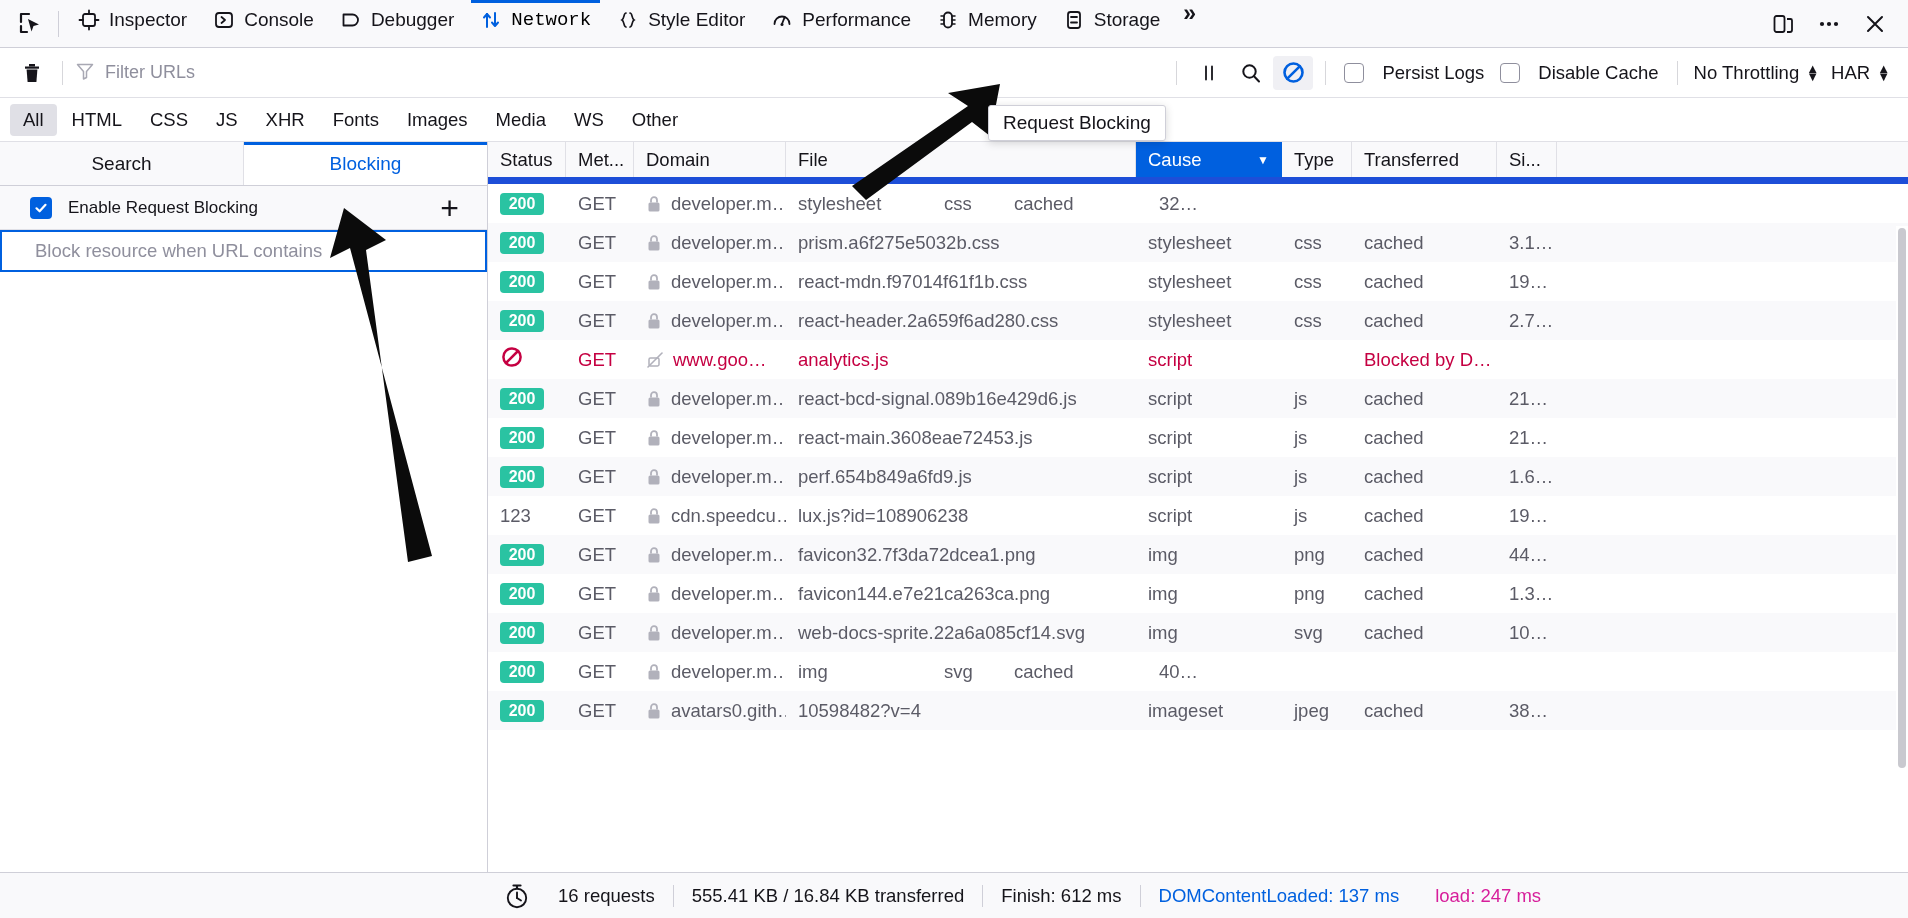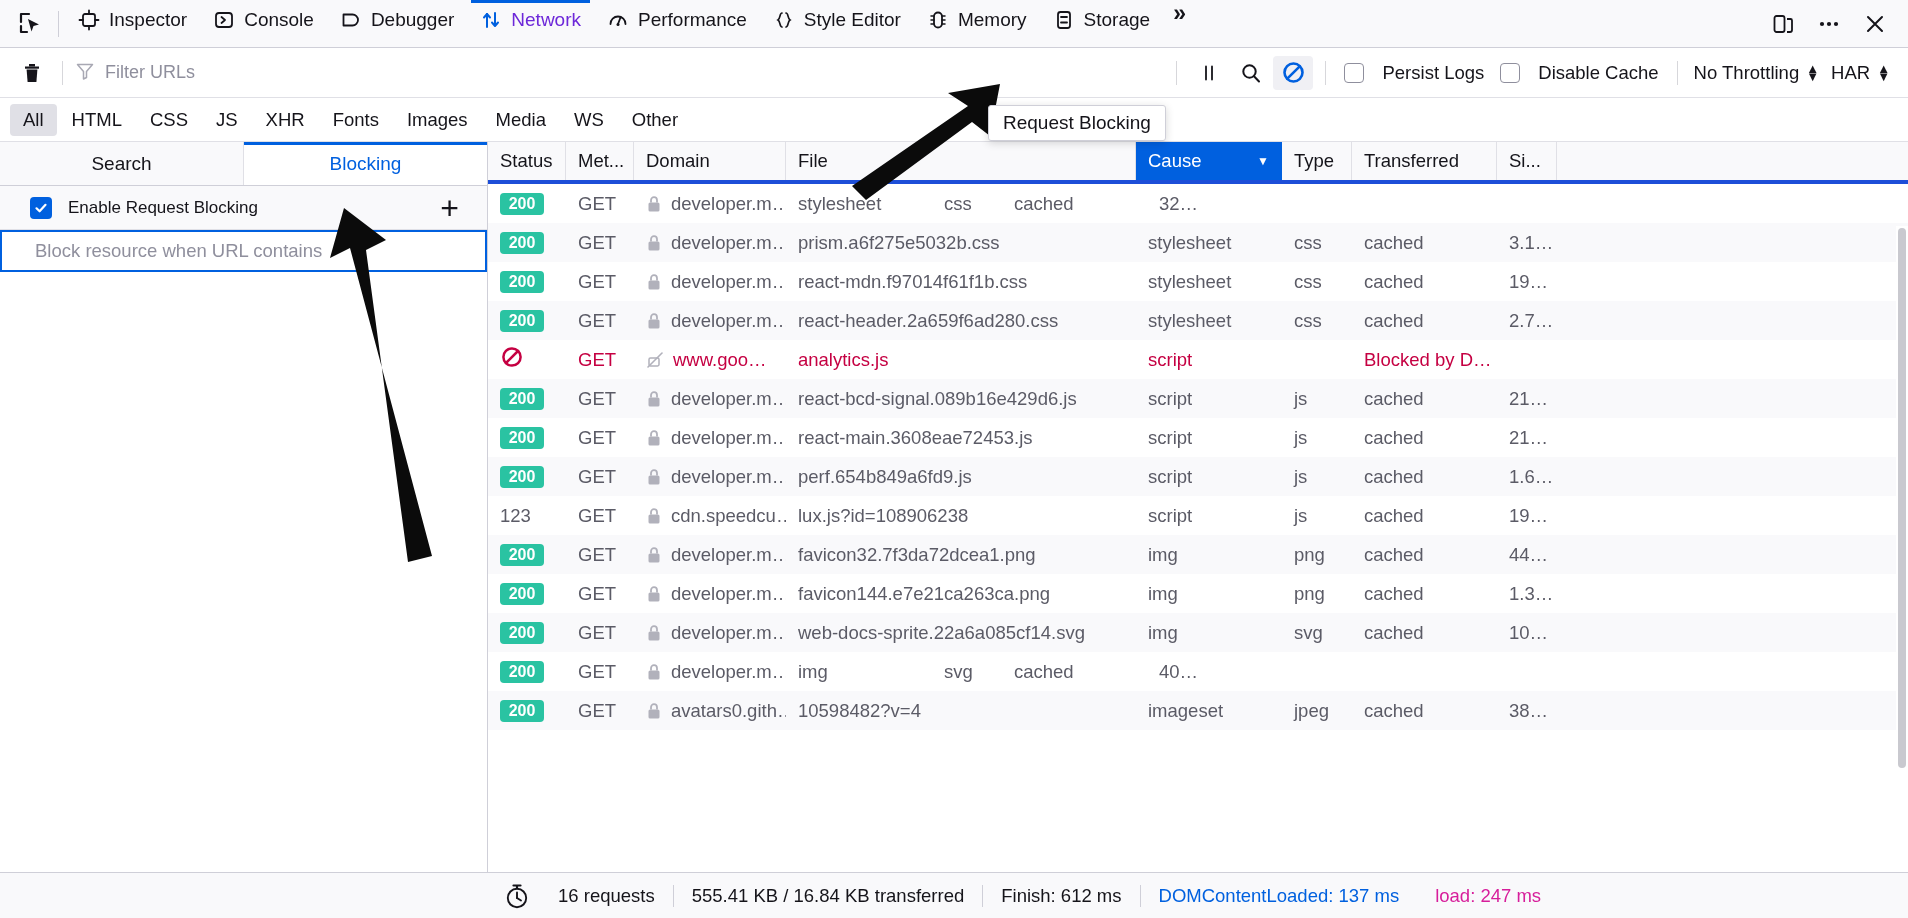--- a/index.html
+++ b/index.html
@@ -25,21 +25,21 @@
     cursor: pointer;
   }
   .tb-sep { width: 1px; height: 26px; background: #cfcfd8; margin: 0 6px; }
   .tb-tabs { display: flex; align-items: stretch; height: 48px; flex: 1; }
   .tb-tab {
     display: flex; align-items: center; gap: 9px;
     padding: 4px 13px; height: 40px;
     font-size: 19px; color: #15141a; cursor: pointer;
     position: relative; white-space: nowrap; text-align: right;
   }
-  .tb-tab.selected { color: #6d28d9; }
+  .tb-tab.selected { color: #000000; font-family: Liberation Mono, monospace; }
   .tb-tab.selected::before {
     content: ""; position: absolute; left: 4px; right: 4px; top: 0; height: 3px;
     background: #0060df;
   }
   .tb-tab .glyph { display: flex; align-items: center; justify-content: center; width: 22px; height: 22px; }
   .tb-right { display: flex; align-items: center; gap: 4px; padding-right: 4px; }
   .tb-btn {
     width: 42px; height: 38px; display: flex; align-items: center; justify-content: center;
     cursor: pointer; border-radius: 4px;
   }
@@ -133,21 +133,21 @@
     font-size: 18.5px; color: #15141a; padding: 0 0 0 33px;
     font-family: "Liberation Sans", sans-serif;
   }
   .block-input-row input::placeholder { color: #8f8f9d; }
   .sp-rest { flex: 1; background: #ffffff; }
 
   
   .reqpanel { flex: 1; display: flex; flex-direction: column; min-width: 0; position: relative; }
   .thead {
     height: 42px; min-height: 42px; display: flex; align-items: stretch;
-    background: #f9f9fb; border-bottom: 4px solid #1d4ed8;
+    background: #f9f9fb; border-bottom: 7px solid #1d4ed8;
     font-size: 18.5px; color: #15141a;
   }
   .th {
     display: flex; align-items: center; padding: 0 12px;
     border-right: 1px solid #e0e0e6; cursor: pointer;
     white-space: nowrap; overflow: hidden;
   }
   .th.sorted { background: #0060df; color: #ffffff; border-right-color: #0060df; justify-content: space-between; }
   .th .caret { font-size: 12px; margin-left: 10px; }
 
@@ -252,36 +252,36 @@
             <path d="M7 18 V5 M7 5 L4 8.5 M7 5 L10 8.5" stroke="#0060df" stroke-width="2" fill="none" stroke-linecap="round" stroke-linejoin="round"></path>
             <path d="M15 4 V17 M15 17 L12 13.5 M15 17 L18 13.5" stroke="#0060df" stroke-width="2" fill="none" stroke-linecap="round" stroke-linejoin="round"></path>
           </svg>
         </span>
         <span>Network</span>
       </div>
 
       <div class="tb-tab">
         <span class="glyph">
           <svg width="22" height="22" viewBox="0 0 22 22">
+            <path d="M9 4 C6.5 4 7.5 9.5 5 11 C7.5 12.5 6.5 18 9 18" stroke="#15141a" stroke-width="1.7" fill="none" stroke-linecap="round"></path>
+            <path d="M13 4 C15.5 4 14.5 9.5 17 11 C14.5 12.5 15.5 18 13 18" stroke="#15141a" stroke-width="1.7" fill="none" stroke-linecap="round"></path>
+          </svg>
+        </span>
+        <span>Style Editor</span>
+      </div>
+
+      <div class="tb-tab">
+        <span class="glyph">
+          <svg width="22" height="22" viewBox="0 0 22 22">
             <path d="M3.5 15 A7.5 7.5 0 0 1 18.5 15" stroke="#15141a" stroke-width="1.8" fill="none" stroke-linecap="round"></path>
             <path d="M11 15 L13.5 8.5" stroke="#15141a" stroke-width="1.8" stroke-linecap="round"></path>
             <circle cx="11" cy="15.4" r="1.5" fill="#15141a"></circle>
           </svg>
         </span>
         <span>Performance</span>
-      </div>
-
-      <div class="tb-tab">
-        <span class="glyph">
-          <svg width="22" height="22" viewBox="0 0 22 22">
-            <path d="M9 4 C6.5 4 7.5 9.5 5 11 C7.5 12.5 6.5 18 9 18" stroke="#15141a" stroke-width="1.7" fill="none" stroke-linecap="round"></path>
-            <path d="M13 4 C15.5 4 14.5 9.5 17 11 C14.5 12.5 15.5 18 13 18" stroke="#15141a" stroke-width="1.7" fill="none" stroke-linecap="round"></path>
-          </svg>
-        </span>
-        <span>Style Editor</span>
       </div>
 
       <div class="tb-tab">
         <span class="glyph">
           <svg width="22" height="22" viewBox="0 0 22 22">
             <rect x="7" y="3.5" width="8" height="15" rx="4" stroke="#15141a" stroke-width="1.8" fill="none"></rect>
             <path d="M4 7 h3 M4 11 h3 M4 15 h3 M15 7 h3 M15 11 h3 M15 15 h3" stroke="#15141a" stroke-width="1.5" stroke-linecap="round"></path>
           </svg>
         </span>
         <span>Memory</span>

